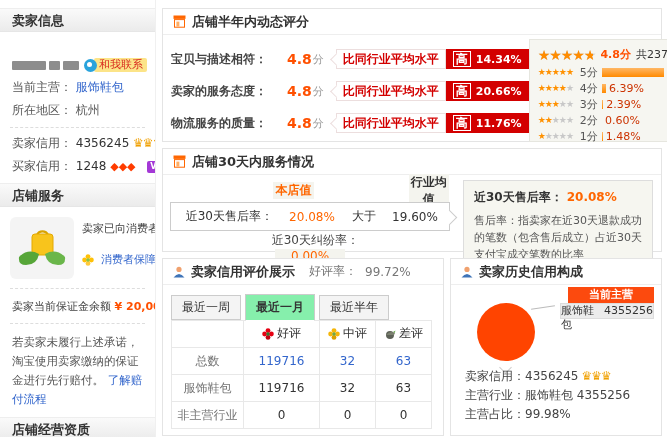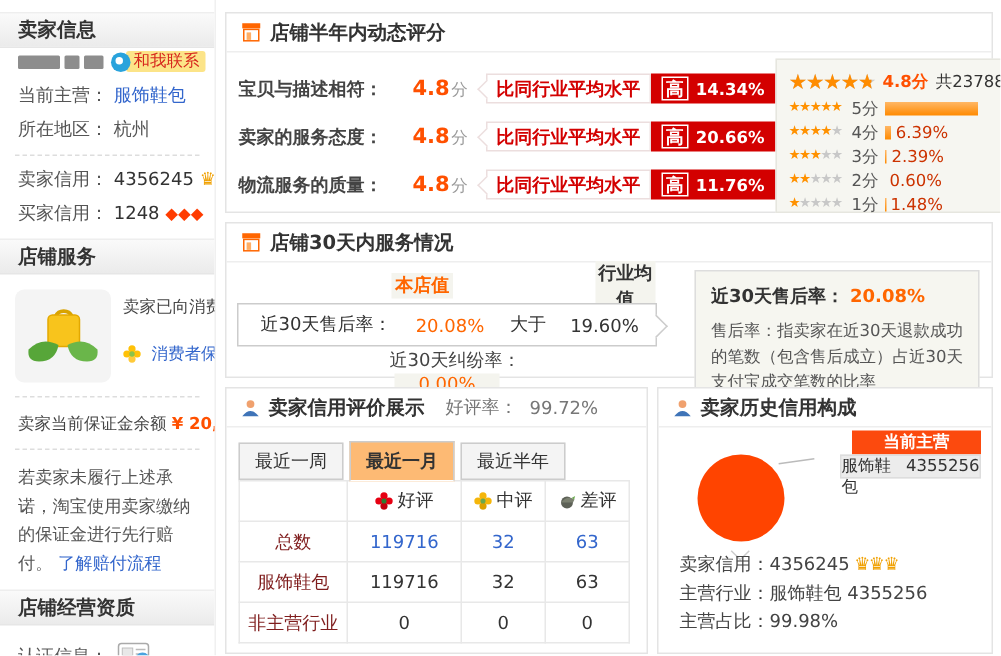--- a/index.html
+++ b/index.html
@@ -3,29 +3,29 @@
 <meta charset="utf-8">
 <style>
   * { margin:0; padding:0; box-sizing:border-box; }
   html,body { width:667px; height:437px; }
   body {
     font-family:"DejaVu Sans","Liberation Sans",sans-serif;
     font-size:12px; color:#333; background:#fff;
     display:flex; overflow:hidden;
   }
   
-  .sidebar { width:144px; flex:none; border-right:1px solid #f0f0f0; overflow:hidden; }
+  .sidebar { width:156px; flex:none; border-right:1px solid #f0f0f0; overflow:hidden; }
   .side-header {
     height:24px; line-height:24px; padding-left:12px; margin-top:8px;
     background:linear-gradient(#fafafa,#ebebeb);
     border-top:1px solid #eee; border-bottom:1px solid #e6e6e6;
     font-weight:bold; font-size:13px; color:#333;
   }
   .side-row { padding:7px 8px 0 12px; color:#555; line-height:16px; white-space:nowrap; }
-  .user-row { display:flex; align-items:center; gap:3px; padding:2px 6px 0 12px; }
+  .user-row { display:flex; align-items:center; gap:3px; padding:26px 6px 0 12px; }
   .blk { background:#8d8d8d; height:9px; border-radius:1px; display:inline-block; }
   .contact-badge { display:inline-flex; align-items:center; margin-left:2px; }
   .ww-icon { width:13px; height:13px; border-radius:50%; background:#29a3dc; position:relative; z-index:1; flex:none; }
   .ww-icon::after { content:""; position:absolute; left:3px; top:3px; width:5px; height:5px; border-radius:50%; background:#fff; }
   .contact-label { background:#fce488; color:#d7281e; font-size:11px; line-height:14px; padding:0 4px 0 5px; margin-left:-3px; border-radius:2px; white-space:nowrap; }
   .link { color:#36c; text-decoration:none; cursor:pointer; }
   .dots { border-top:1px dashed #ddd; margin:9px 10px 0 10px; }
   .crown { color:#f0a000; font-size:12px; letter-spacing:-1px; }
   .crown::before { content:"♛♛♛"; }
   .gem { color:#ff3c00; font-size:11px; letter-spacing:0; }
@@ -91,24 +91,24 @@
   .svc-detail-title { font-weight:bold; color:#333; }
   .svc-detail-val { color:#ff6600; font-weight:bold; margin-left:4px; }
   .svc-detail-desc { color:#555; line-height:17px; margin-top:6px; font-size:11px; }
   
   .bottom-row { display:flex; gap:6px; }
   .p3 { width:282px; height:178px; flex:none; }
   .rate-label { font-weight:normal; color:#777; margin-left:8px; font-size:12px; }
   .rate-val { font-weight:normal; color:#777; margin-left:2px; font-size:12px; }
   .tabs { display:flex; gap:4px; padding:9px 0 0 8px; align-items:flex-end; }
   .tab { border:1px solid #ccc; background:#f4f4f4; padding:3px 10px; font-size:12px; color:#333; cursor:pointer; white-space:nowrap; }
-  .tab.active { background:#fdba74; font-weight:bold; padding:4px 10px; border-bottom-color:#fff; margin-bottom:-1px; z-index:2; position:relative; }
+  .tab.active { background:#86efac; font-weight:bold; padding:4px 10px; border-bottom-color:#fff; margin-bottom:-1px; z-index:2; position:relative; }
   .rate-table { border-collapse:collapse; margin:0 0 0 8px; position:relative; z-index:1; }
   .rate-table td, .rate-table th { border:1px solid #e8e8e8; text-align:center; height:27px; font-size:12px; font-weight:normal; }
-  .rate-table .rt-label { width:72px; color:#7f1d1d; }
+  .rate-table .rt-label { width:72px; color:#737373; }
   .rate-table .rt-good { width:76px; }
   .rate-table .rt-mid { width:56px; }
   .rate-table .rt-bad { width:56px; }
   .rate-table .blue td.v, td.v-blue { color:#36c; }
   .cat-orange { color:#ff6600; }
   .flower { width:12px; height:12px; vertical-align:-2px; margin-right:3px; }
   .th-inner { display:inline-flex; align-items:center; }
   
   .p4 { flex:1; height:178px; position:relative; overflow:hidden; }
   .pie { position:absolute; left:26px; top:44px; width:58px; height:58px; border-radius:50%; background:#ff4400; }

